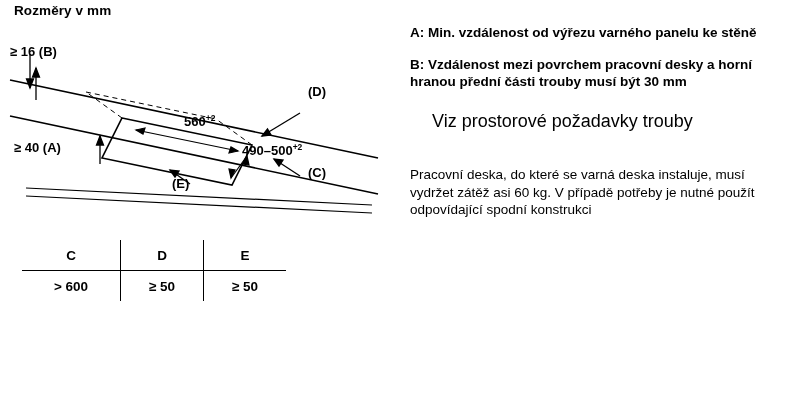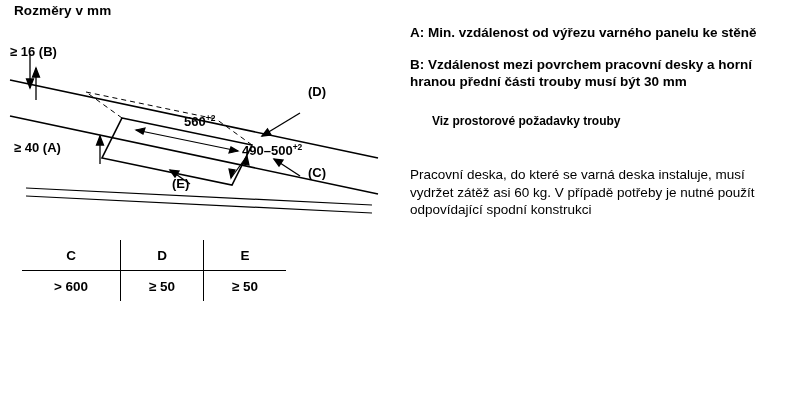--- a/index.html
+++ b/index.html
@@ -92,23 +92,22 @@
   .note {
     font-size: 13.5px;
     line-height: 17.5px;
     margin-bottom: 14px;
   }
   .note b { font-weight: bold; }
   .note .body { font-weight: bold; }
   #note-oven {
     margin-top: 22px;
     margin-left: 22px;
-    font-size: 12px;
+    font-size: 18px;
     line-height: 17.5px;
-    font-weight: bold;
   }
   #note-worktop {
     margin-top: 36px;
     font-size: 13.5px;
     line-height: 17.5px;
   }
 </style>
 </head>
 <body>
 

